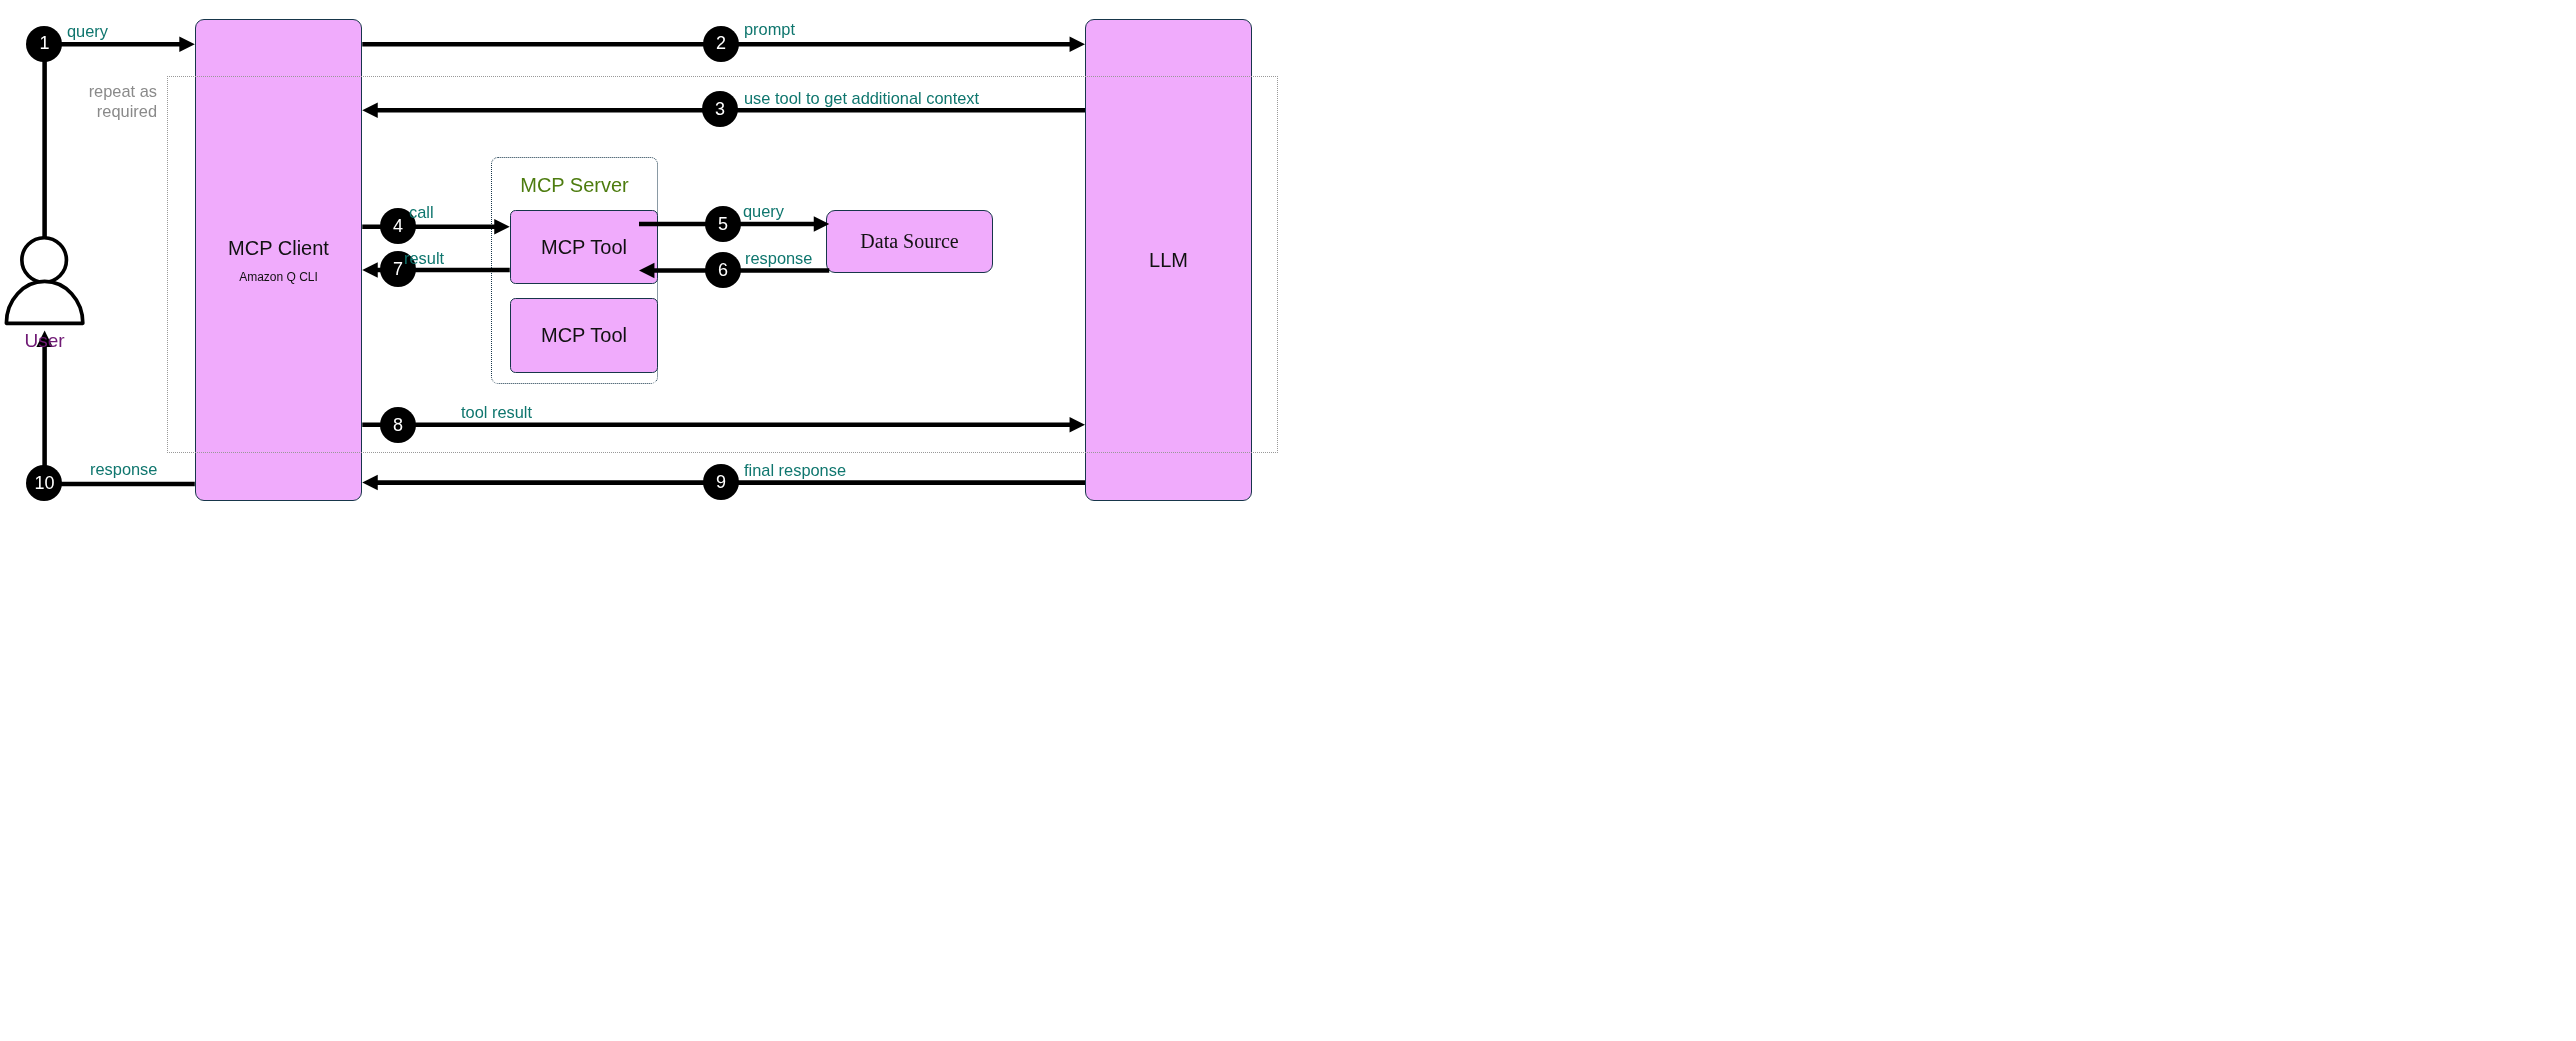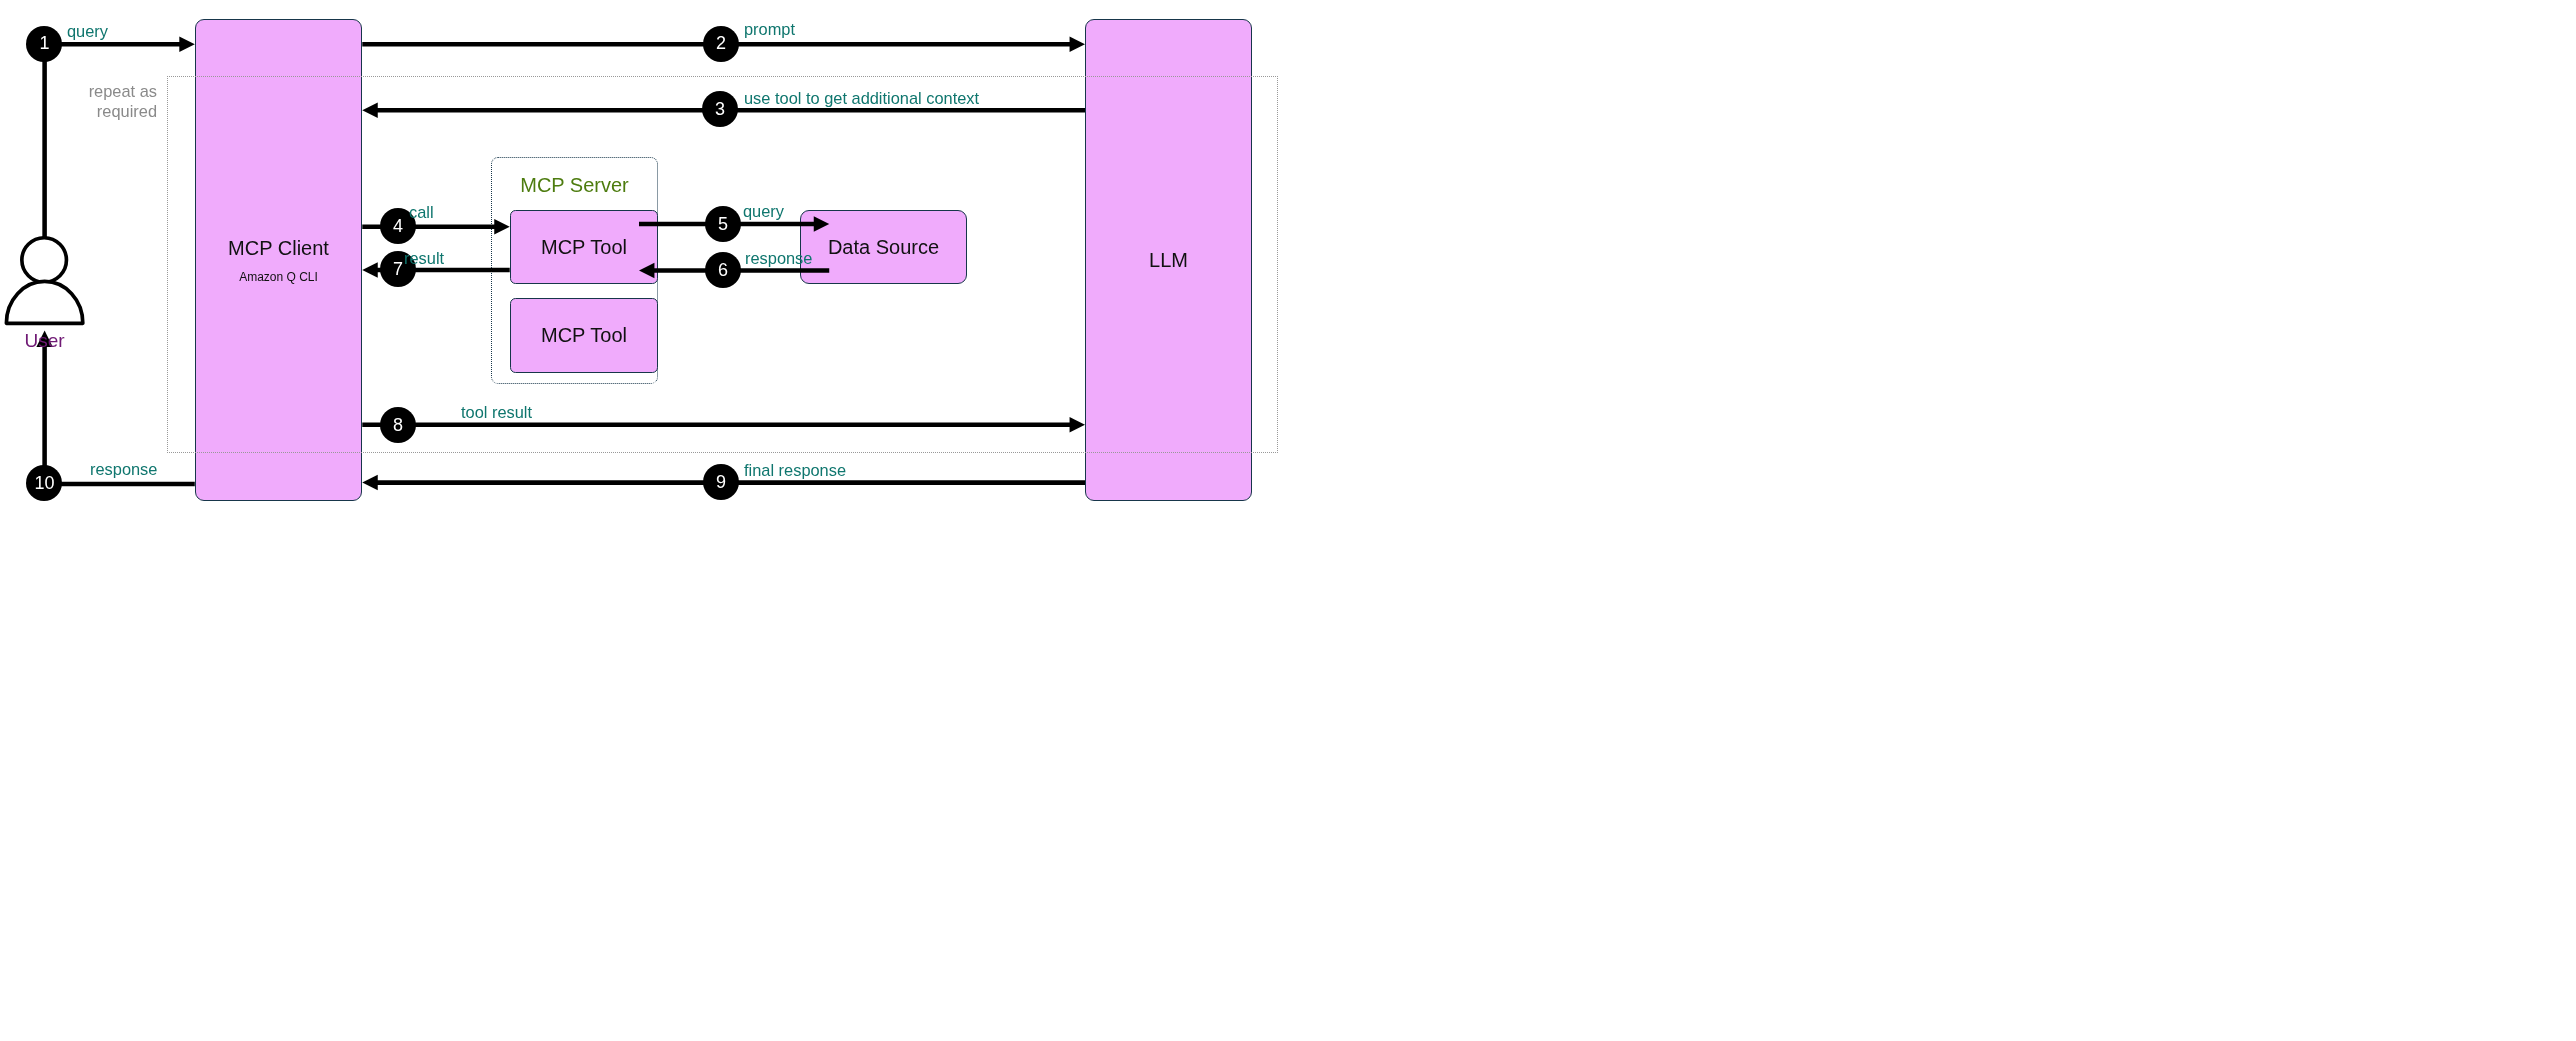--- a/index.html
+++ b/index.html
@@ -27,21 +27,21 @@
              border:1.8px dotted var(--loop-border);background:transparent;z-index:2;pointer-events:none;}
   .loop-label{position:absolute;right:1131px;top:81px;width:146px;text-align:right;
               font-size:16.4px;line-height:20px;color:var(--loop-text);z-index:2;}
 
   .server{position:absolute;left:491px;top:157px;width:167px;height:227px;
           border:1.8px dotted var(--box-border);border-radius:7.3px;background:transparent;z-index:2;}
   .server-title{position:absolute;left:0;top:16.4px;width:100%;text-align:center;font-size:20px;color:#4d7c0f;}
   .tool{position:absolute;width:148px;height:74px;border-radius:5.5px;z-index:3;}
   .tool1{left:510px;top:210px;}
   .tool2{left:510px;top:298px;height:75px;}
-  .datasource{left:800px;top:210px;width:167px;height:74px;z-index:3;}
+  .datasource{left:826px;top:210px;width:167px;height:63px;z-index:3;font-family:Liberation Serif, serif;}
 
   .arrows{position:absolute;left:0;top:0;width:1288px;height:521px;z-index:4;pointer-events:none;}
   .arrow-line{stroke:var(--arrow);stroke-width:5;}
   .arrow-head{fill:var(--arrow);stroke:none;}
   .user-stroke{stroke:var(--arrow);stroke-width:4;fill:#ffffff;stroke-linejoin:round;}
 
   .step{position:absolute;width:36px;height:36px;border-radius:50%;background:var(--step-bg);
         color:var(--step-text);display:flex;align-items:center;justify-content:center;
         font-size:18px;z-index:5;}
   .s1{left:26.4px;top:25.5px;}   .s2{left:703px;top:25.5px;}

